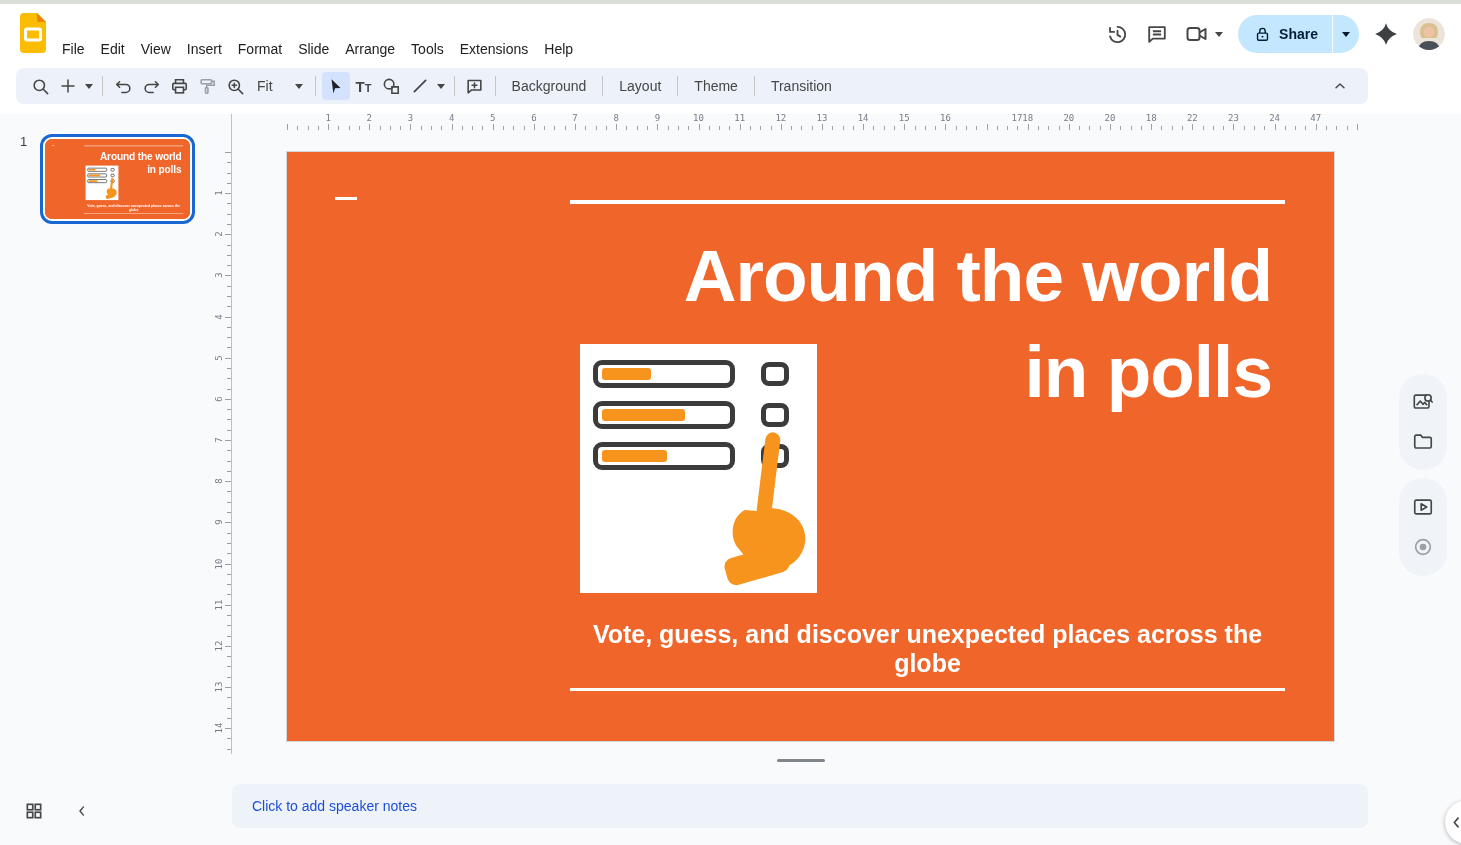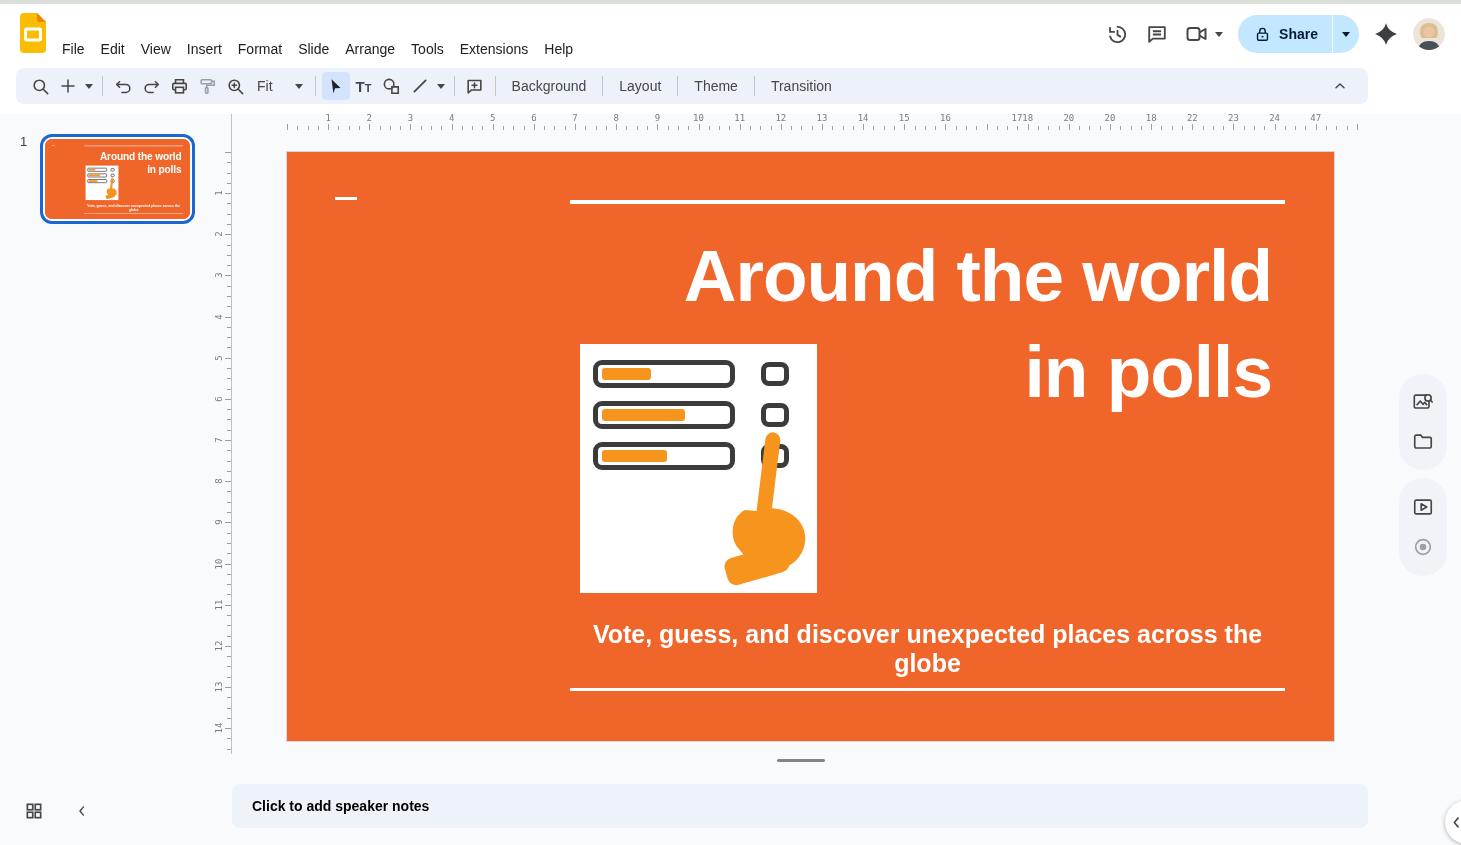--- a/index.html
+++ b/index.html
@@ -86,21 +86,21 @@
     display:flex; flex-direction:column; align-items:center; justify-content:space-evenly; }
   .rail-1 { top:374px; height:96px; }
   .rail-2 { top:478px; height:98px; }
   .rail-ic { width:22px; height:22px; color:#444746; display:flex; align-items:center; justify-content:center; }
 
   
   .notes-handle { position:absolute; left:777px; top:759px; width:48px; height:3px; background:#80868b; border-radius:2px; }
   .grid-btn { position:absolute; left:24px; top:801px; width:20px; height:20px; color:#444746; }
   .collapse-film { position:absolute; left:72px; top:801px; width:20px; height:20px; color:#444746; display:flex; align-items:center; justify-content:center; }
   .notes-bar { position:absolute; left:232px; top:784px; width:1136px; height:44px; background:#eef3fa; border-radius:8px;
-    display:flex; align-items:center; padding-left:20px; font-size:14px; color:#000000;font-weight:bold; }
+    display:flex; align-items:center; padding-left:20px; font-size:14px; color:#1d4ed8; }
   .float-btn { position:absolute; left:1445px; top:800px; width:44px; height:44px; border-radius:50%; background:#fff;
     box-shadow:0 1px 4px rgba(0,0,0,.3); display:flex; align-items:center; justify-content:center; color:#444746; }
   .float-btn svg { margin-right:22px; }
 </style>
 </head>
 <body>
 
 <div class="top-strip"></div>
 <div class="chrome">
 

